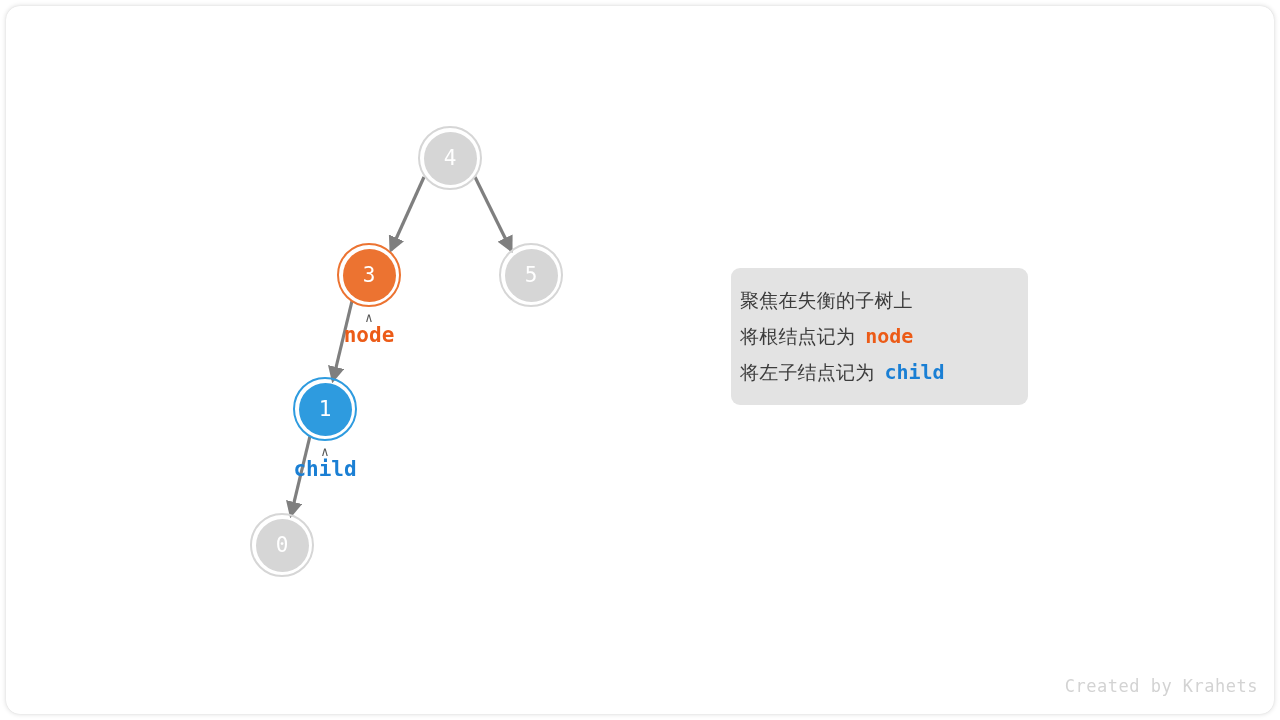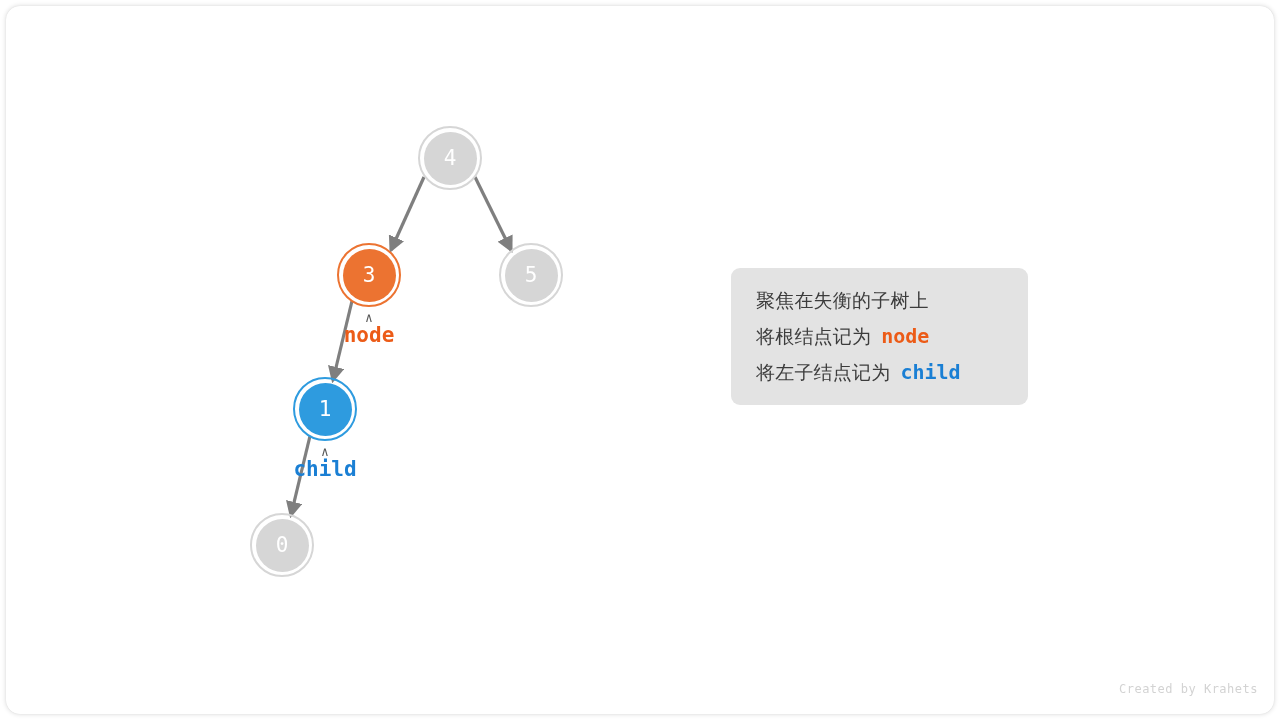--- a/index.html
+++ b/index.html
@@ -102,21 +102,21 @@
   
   #caption {
     position: absolute;
     left: 731px;
     top: 268px;
     width: 297px;
     height: 137px;
     background: #e3e3e3;
     border-radius: 9px;
     box-sizing: border-box;
-    padding: 20px 0 0 25px;
+    padding: 20px 0 0 9px;
   }
   .cap-line {
     display: flex;
     align-items: baseline;
     height: 36px;
     white-space: nowrap;
   }
   .cap-zh {
     font-family: "DejaVu Sans", sans-serif;
     font-size: 19px;
@@ -131,21 +131,21 @@
   }
   .cap-code.orange { color: #ec5b17; }
   .cap-code.blue   { color: #1a7fd4; }
 
   
   #watermark {
     position: absolute;
     right: 22px;
     bottom: 24px;
     font-family: "DejaVu Sans Mono", monospace;
-    font-size: 12px;
+    font-size: 17px;
     color: #d3d3d3;
     letter-spacing: 0.5px;
     user-select: none;
   }
 </style>
 </head>
 <body>
 
 <div id="canvas">
   <div id="card"></div>

